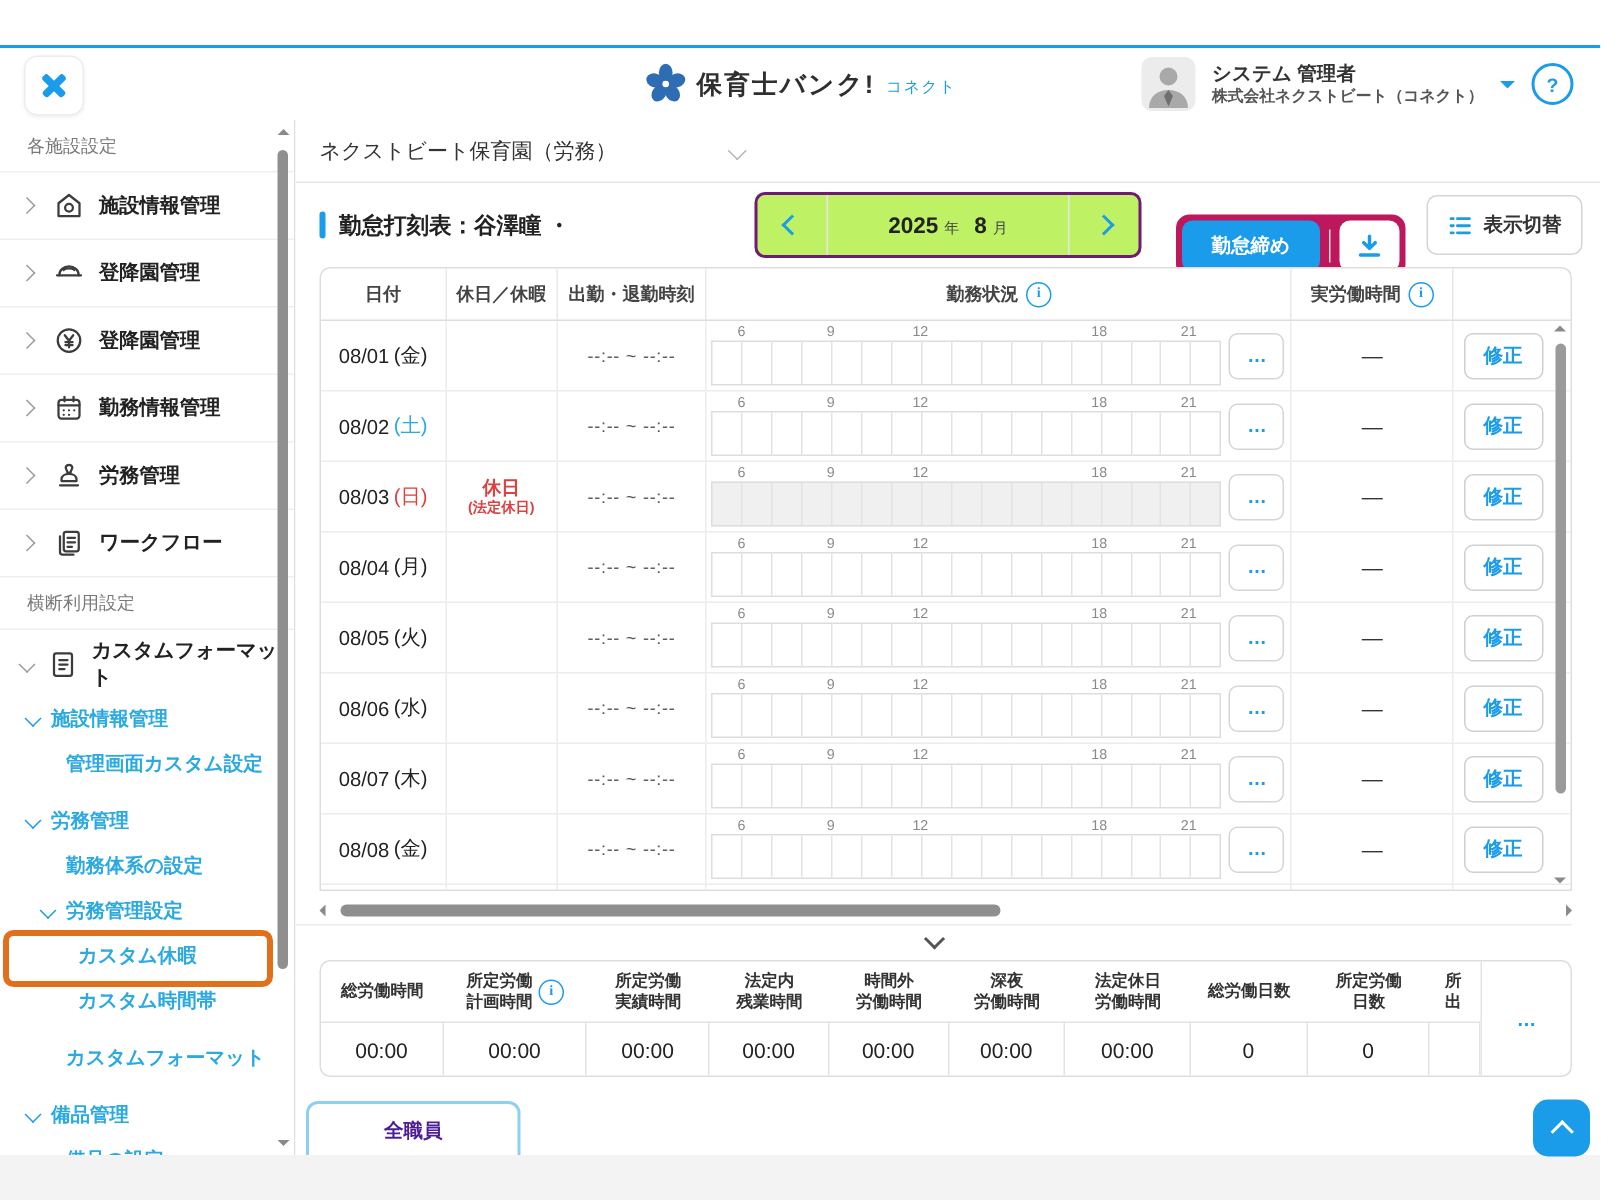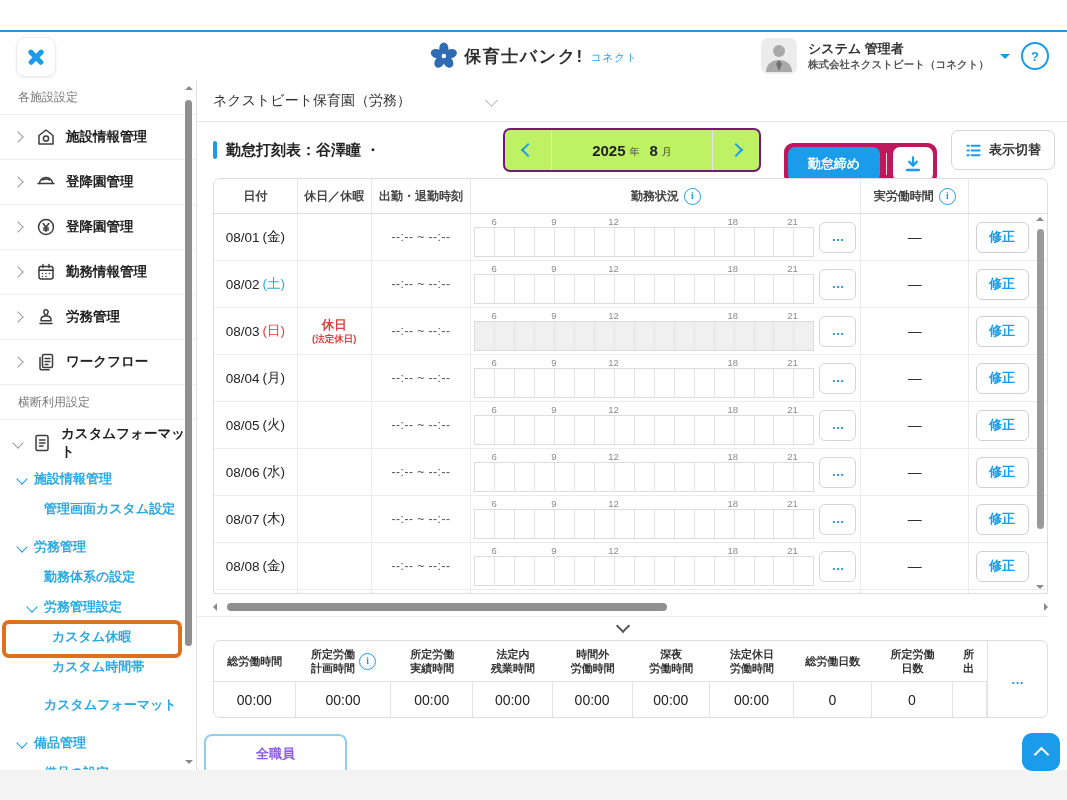--- a/index.html
+++ b/index.html
@@ -115,21 +115,21 @@
   .scol{display:flex;flex-direction:column;box-sizing:border-box;}
   .sh{height:41px;display:flex;align-items:center;justify-content:center;gap:4px;text-align:center;}
   .sh .lines{display:flex;flex-direction:column;line-height:1.3;}
   .sh .l1,.sh .l2{font-size:11px;font-weight:bold;color:#333;}
   .sv{height:35px;border-top:1px solid #e3e3e3;border-right:1px solid #e3e3e3;display:flex;align-items:center;justify-content:center;font-size:14px;color:#222;}
   .scol:last-of-type .sv{border-right:none;}
   .scol.cut{overflow:hidden;}
   .scol.cut .sh{justify-content:flex-start;padding-left:10px;text-align:left;}
   .s-more{width:59px;border-left:1px solid #e3e3e3;display:flex;align-items:center;justify-content:center;color:#1a9ceb;font-weight:bold;font-size:13px;cursor:pointer;}
   
-  .footer-tab{position:absolute;left:7px;top:654px;width:143px;height:40px;background:#fff;border:2px solid #8fd0f2;border-radius:8px 8px 0 0;display:flex;justify-content:center;padding-top:9px;box-sizing:border-box;font-size:13px;font-weight:bold;color:#8b5cf6;cursor:pointer;}
+  .footer-tab{position:absolute;left:7px;top:654px;width:143px;height:40px;background:#fff;border:2px solid #8fd0f2;border-radius:8px 8px 0 0;display:flex;justify-content:center;padding-top:9px;box-sizing:border-box;font-size:13px;font-weight:bold;color:#4c1d95;cursor:pointer;}
   .bottom-band{position:absolute;left:0;top:770px;width:100%;height:30px;background:#f3f3f4;}
   .scrolltop{position:absolute;left:1022px;top:733px;width:38px;height:38px;background:#1a9ceb;border-radius:10px;display:flex;align-items:center;justify-content:center;cursor:pointer;}
   .scrolltop .chev{border-color:#fff;border-width:2.6px;width:9px;height:9px;margin-top:4px;}
 </style>
 </head>
 <body>
 
 <div class="screen">
   <div class="topline"></div>
 

